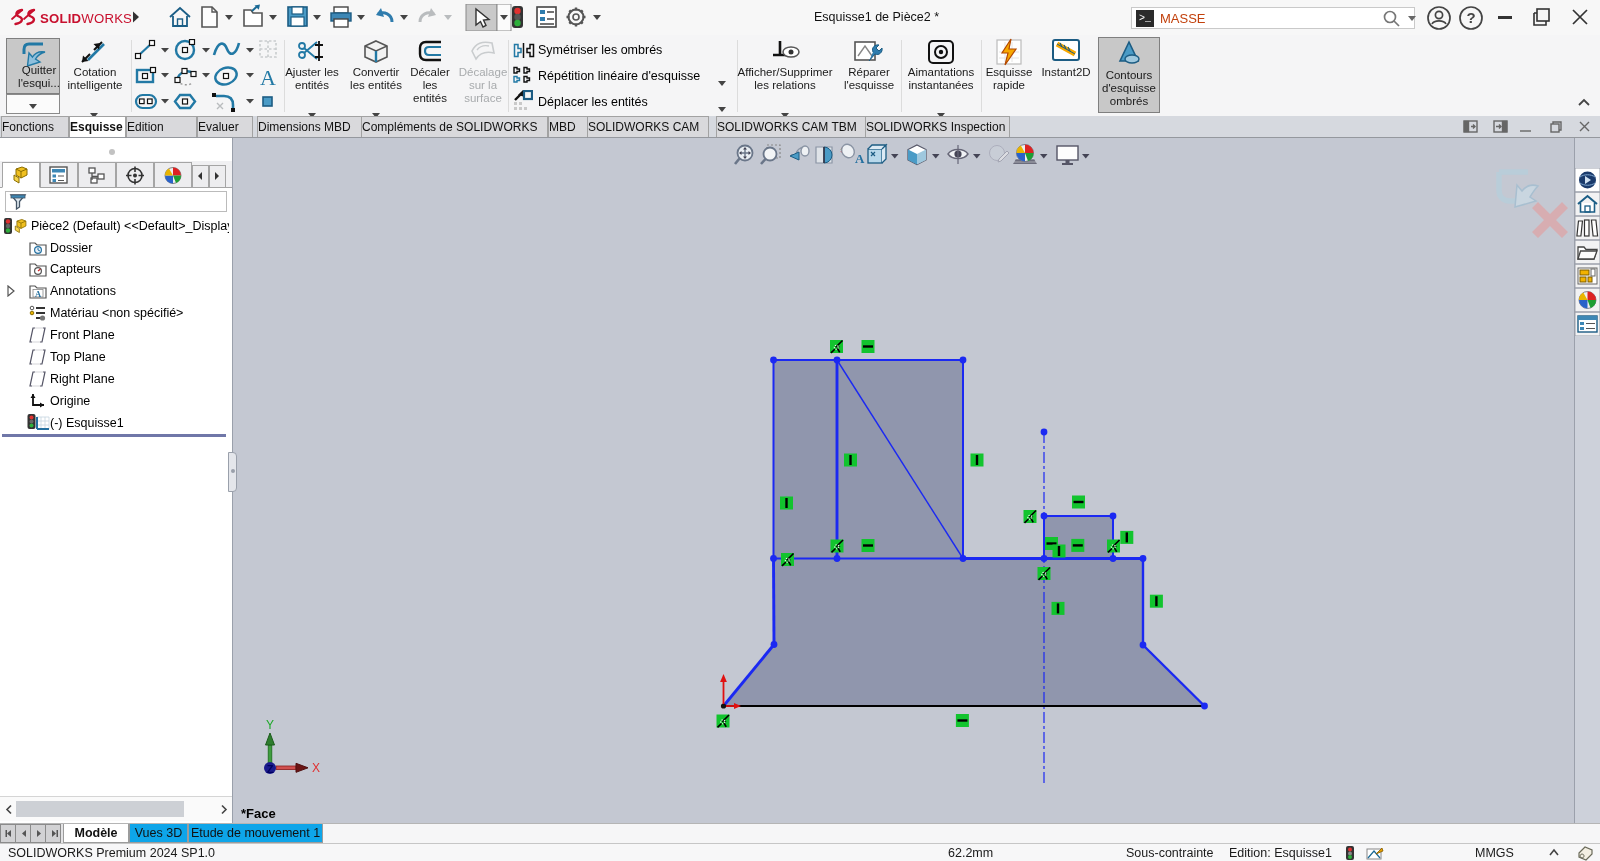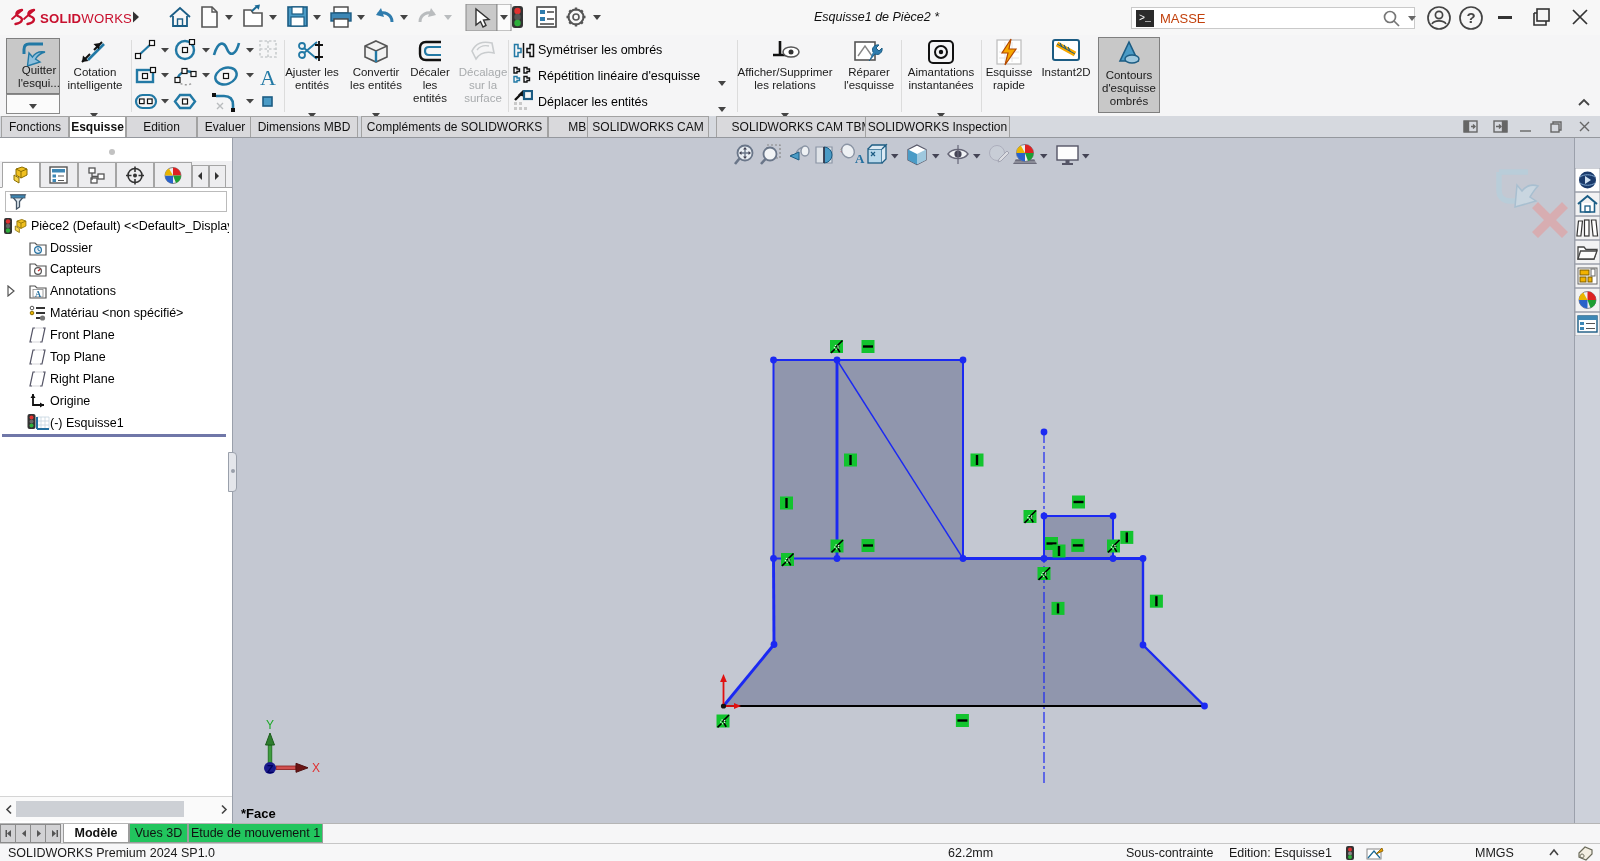--- a/index.html
+++ b/index.html
@@ -4,53 +4,53 @@
 <style>
 * { margin:0; padding:0; box-sizing:border-box; }
 html,body { width:1600px; height:861px; overflow:hidden; }
 body { font-family:"Liberation Sans", sans-serif; }
 #app { position:relative; width:1600px; height:861px; background:#f5f5f6; overflow:hidden; }
 .abs { position:absolute; }
 
 
 #titlebar { position:absolute; left:0; top:0; width:1600px; height:35px; background:#f7f7f7; }
 #logo { position:absolute; left:10px; top:6px; }
-#title { position:absolute; left:814px; top:10px; font-size:12.5px; color:#111;font-style:italic; }
+#title { position:absolute; left:814px; top:10px; font-size:12.5px; color:#111; }
 #searchbox { position:absolute; left:1131px; top:7px; width:284px; height:22px; background:#fff; border:1px solid #c9c9c9; }
 #searchbox .cmd { position:absolute; left:4px; top:2px; width:18px; height:17px; background:#2b2b2b; color:#fff; font-size:10px; line-height:17px; text-align:center; font-family:"Liberation Mono",monospace; }
 #searchbox .stxt { position:absolute; left:28px; top:3px; font-size:13px; color:#c2410c; }
 .caret { width:0; height:0; border-left:4px solid transparent; border-right:4px solid transparent; border-top:5px solid #444; display:inline-block; }
 
 
 #ribbon { position:absolute; left:0; top:35px; width:1600px; height:81px; background:#f5f5f6; }
 .rsep { position:absolute; top:5px; width:1px; height:72px; background:#dcdcdc; }
 .rbtn { position:absolute; text-align:center; font-size:11.5px; color:#1a1a1a; line-height:13px; }
 .rbtn.gray { color:#a8abad; }
 .pressedbtn { background:#c8c8c8; border:1px solid #7f7f7f; }
 
 
 #tabrow { position:absolute; left:0; top:116px; width:1600px; height:22px; background:#d6d9df; }
-.rtab { position:absolute; top:0; height:22px; white-space:nowrap; overflow:hidden; background:#d9d9dc; border:1px solid #a2a2a2; border-bottom:none; font-size:12px; color:#111; text-align:center; line-height:21px; }
+.rtab { position:absolute; top:0; height:22px; white-space:nowrap; overflow:hidden; background:#d9d9dc; border:1px solid #a2a2a2; border-bottom:none; font-size:12px; color:#111; line-height:21px; }
 .rtab.active { background:#fff; font-weight:bold; }
 #docctrl { position:absolute; top:2px; left:1462px; width:135px; height:18px; }
 
 
 #leftpanel { position:absolute; left:0; top:138px; width:233px; height:685px; background:#fff; }
 #viewport { position:absolute; left:233px; top:138px; width:1341px; height:685px; background:#c4c8d2; }
 #rightstrip { position:absolute; left:1574px; top:138px; width:26px; height:685px; background:#cdd1da; border-left:1px solid #9ba0ab; }
 
 
 .ptab { position:absolute; top:0; height:26px; background:#ededef; border:1px solid #a5a5a5; }
 .ptab.active { background:#fff; border-bottom:1px solid #fff; }
 .treerow { position:absolute; left:0; width:229px; height:22px; overflow:hidden; font-size:12.5px; color:#000; }
 .treerow span.lbl { position:absolute; left:50px; top:3px; white-space:nowrap; }
 
 
 #bottomtabs { position:absolute; left:0; top:823px; width:1600px; height:20px; background:#f6f6f7; border-top:1px solid #b5b5b5; }
-.btab { position:absolute; top:0; height:19px; background:#22c55e; border:1px solid #9c9c9c; border-top:none; font-size:12.5px; text-align:center; line-height:18px; color:#111; }
+.btab { position:absolute; top:0; height:19px; background:#0ea5e9; border:1px solid #9c9c9c; border-top:none; font-size:12.5px; text-align:center; line-height:18px; color:#111; }
 .btab.active { background:#fff; font-weight:bold; }
 
 
 #statusbar { position:absolute; left:0; top:843px; width:1600px; height:18px; background:#f7f7f8; border-top:1px solid #c6c6c6; font-size:12.5px; color:#1a1a1a; }
 #statusbar div { position:absolute; top:2px; }
 </style>
 </head>
 <body>
 <div id="app">
 
@@ -370,21 +370,21 @@
   <svg class="abs" style="left:1577px;top:62px" width="14" height="10">
         <path d="M2 8 L7 3 L12 8" fill="none" stroke="#444" stroke-width="1.8"></path>
       </svg>
 </div>
 
 <div id="tabrow">
   <div class="rtab" style="left:1px;width:68px">Fonctions</div>
   <div class="rtab active" style="left:69px;width:57px">Esquisse</div>
   <div class="rtab" style="left:126px;width:71px">Edition</div>
   <div class="rtab" style="left:197px;width:56px">Evaluer</div>
-  <div class="rtab" style="left:250px;width:108px">Dimensions MBD</div>
+  <div class="rtab" style="left:257px;width:108px">Dimensions MBD</div>
   <div class="rtab" style="left:361px;width:187px">Compléments de SOLIDWORKS</div>
   <div class="rtab" style="left:548px;width:67px">MBD</div>
   <div class="rtab" style="left:587px;width:122px">SOLIDWORKS CAM</div>
   <div class="rtab" style="left:716px;width:171px">SOLIDWORKS CAM TBM</div>
   <div class="rtab" style="left:865px;width:145px">SOLIDWORKS Inspection</div>
   <svg id="docctrl" width="135" height="18" viewBox="0 0 135 18">
     <g stroke="#666" stroke-width="1.4" fill="none">
       <rect x="2" y="3" width="13" height="11"></rect>
           <rect x="2.5" y="3.5" width="4" height="10" fill="#666"></rect>
       <path d="M9 8.5 l4 0 m-2 -2 l2 2 l-2 2"></path>

